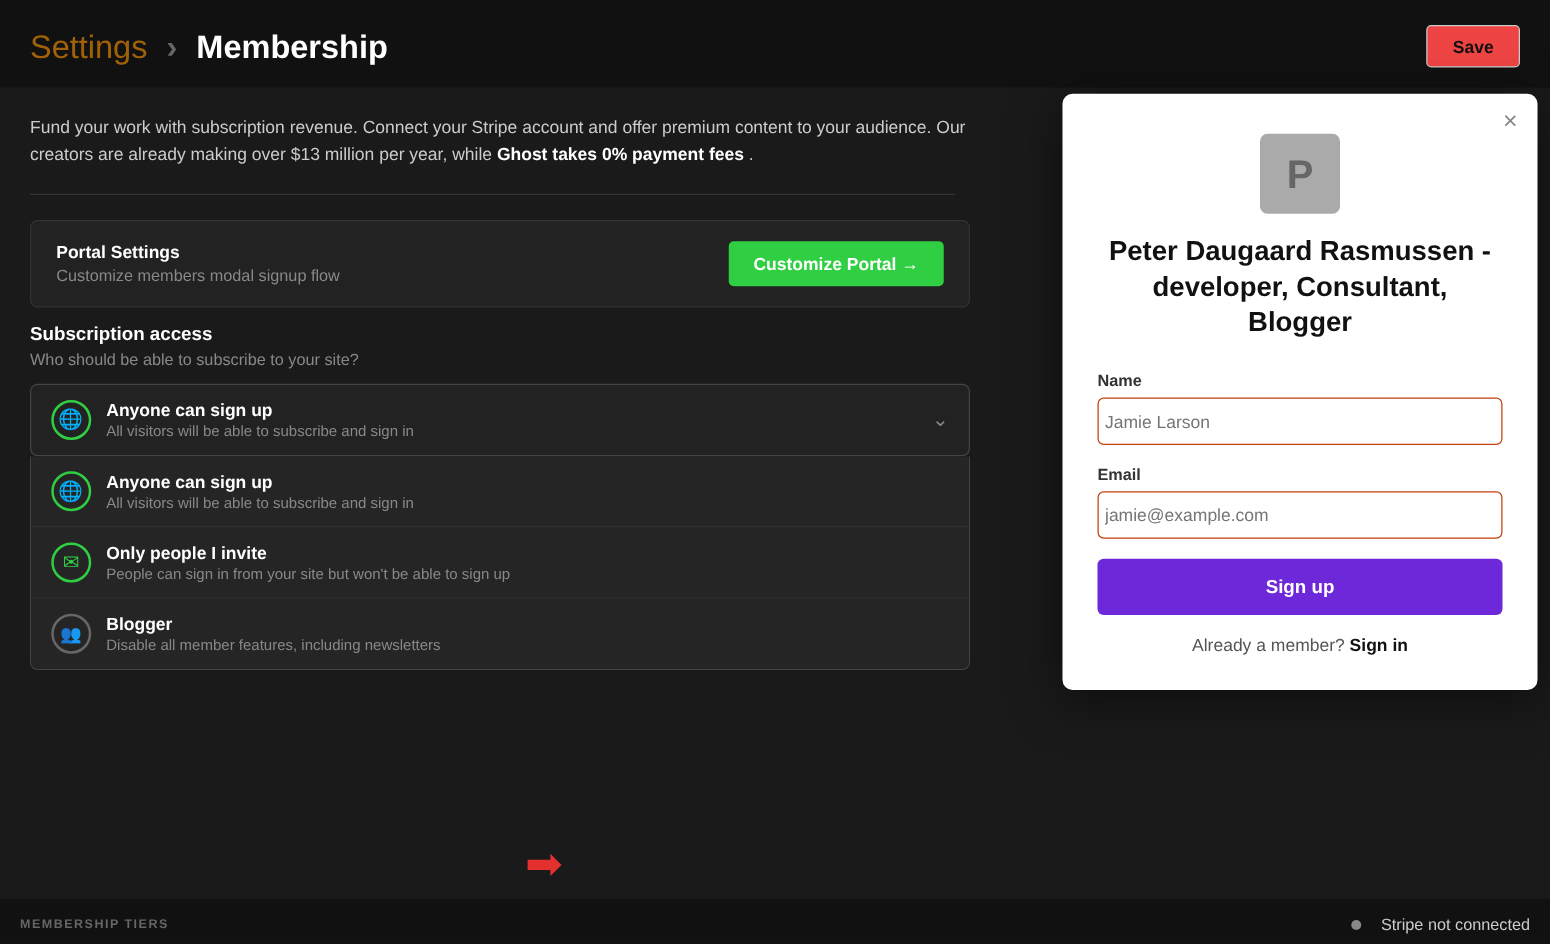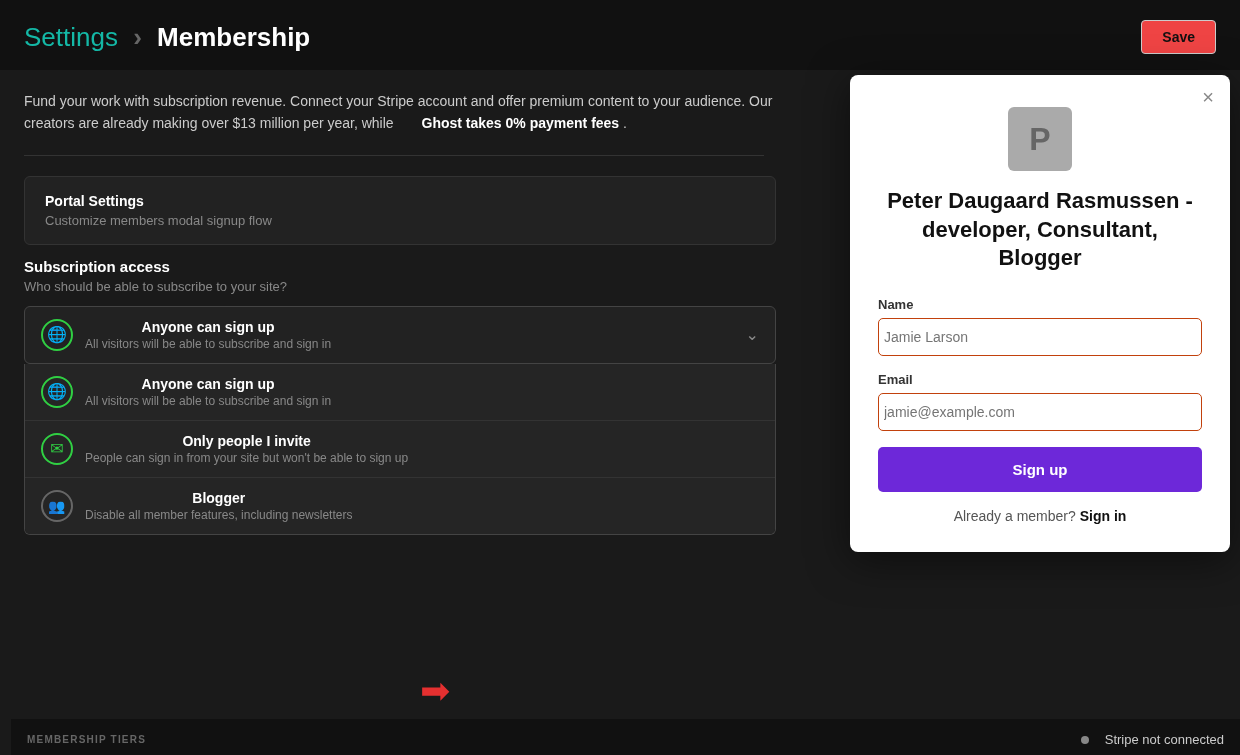--- a/index.html
+++ b/index.html
@@ -22,21 +22,21 @@
       padding: 20px 24px 16px 24px;
       background: #111;
     }
     .header-title {
       font-size: 26px;
       font-weight: 700;
       color: #fff;
     }
     .header-title span.light {
       font-weight: 400;
-      color: #14b8a6;
+      color: #a16207;
     }
     .header-title span.sep {
       color: #666;
       margin: 0 8px;
     }
     .save-btn {
       background: #ef4444;
       color: #111;
       border: 1px solid #ccc;
       padding: 8px 20px;
@@ -54,21 +54,20 @@
 
     .description {
       font-size: 14px;
       color: #ccc;
       line-height: 1.6;
       margin-bottom: 20px;
     }
     .description strong {
       color: #fff;
       font-weight: 700;
-      margin-left: 24px;
     }
 
     .divider {
       border: none;
       border-top: 1px solid #333;
       margin: 16px 0 20px 0;
       width: 740px;
     }
 
     
@@ -165,21 +164,20 @@
     }
     .item-icon.nobody {
       border-color: #666;
       color: #666;
     }
     .item-text h4 {
       font-size: 14px;
       font-weight: 600;
       color: #fff;
       margin-bottom: 2px;
-      text-align: center;
     }
     .item-text p {
       font-size: 12px;
       color: #888;
     }
     .chevron-icon {
       color: #888;
       font-size: 16px;
     }
 
@@ -190,21 +188,21 @@
       top: 670px;
       font-size: 36px;
       color: #e53030;
       transform: scaleX(-1);
     }
 
     
     .bottom-bar {
       position: absolute;
       bottom: 0;
-      left: 11px;
+      left: 0;
       right: 0;
       height: 36px;
       background: #111;
       display: flex;
       align-items: center;
       padding: 0 16px;
     }
     .membership-tiers-label {
       font-size: 10px;
       font-weight: 700;
@@ -333,20 +331,21 @@
     <span>.</span>
   </p>
 
   <hr class="divider">
 
   <div class="portal-settings">
     <div class="portal-settings-info">
       <h3>Portal Settings</h3>
       <p>Customize members modal signup flow</p>
     </div>
+    <button class="customize-btn">Customize Portal →</button>
   </div>
 
   <div>
     <div class="section-title">Subscription access</div>
     <div class="section-subtitle">Who should be able to subscribe to your site?</div>
 
     <div class="dropdown-selected">
       <div style="display:flex;align-items:center;">
         <div class="item-icon">🌐</div>
         <div class="item-text">

